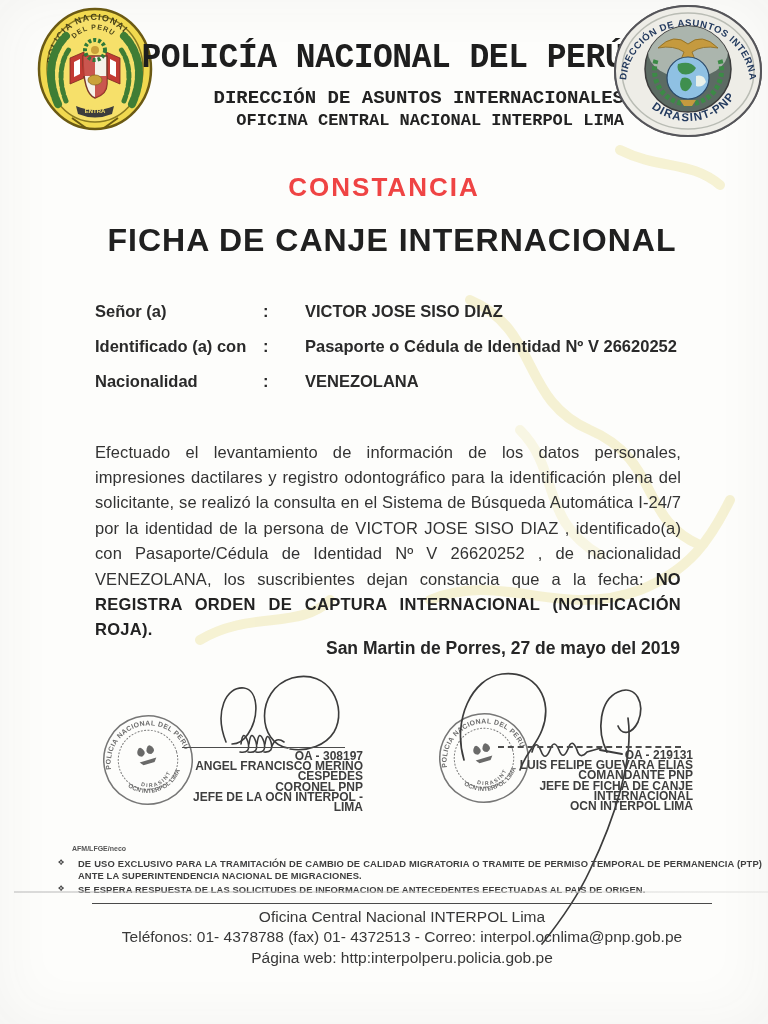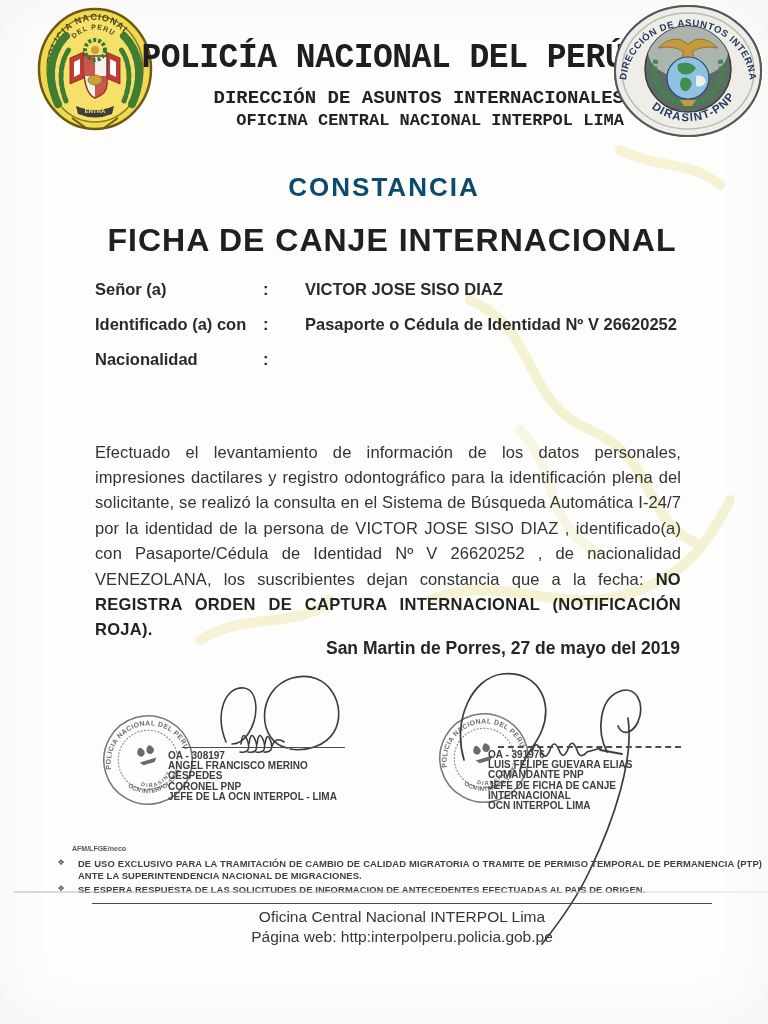--- a/index.html
+++ b/index.html
@@ -11,43 +11,43 @@
 
   
   .crest{position:absolute;left:36px;top:6px;}
   .seal{position:absolute;left:612px;top:4px;}
   .head-text{position:absolute;left:139px;top:40px;width:485px;text-align:right;font-family:Liberation Mono, monospace;}
   .title{font-size:33px;font-weight:bold;letter-spacing:-0.5px;color:#1e1e1e;transform:scaleY(1.05);}
   .sub1{font-size:19px;font-weight:bold;margin-top:10px;color:#222;}
   .sub2{font-size:17px;font-weight:bold;margin-top:2px;color:#222;}
 
   .h-constancia{position:absolute;top:172px;left:0;width:100%;text-align:center;
-      font-size:26px;font-weight:bold;letter-spacing:2px;color:#0c4a6e;}
+      font-size:26px;font-weight:bold;letter-spacing:2px;color:#ef4444;}
   .h-ficha{position:absolute;top:222px;left:0;width:100%;text-align:center;
       font-size:32px;font-weight:bold;letter-spacing:1px;color:#202020;padding-left:8px;}
 
   
-  .fields{position:absolute;top:280px;left:95px;width:600px;}
+  .fields{position:absolute;top:302px;left:95px;width:600px;}
   .frow{display:grid;grid-template-columns:168px 42px 1fr;margin-bottom:17px;
         font-size:16.5px;font-weight:bold;color:#2a2a2a;line-height:18px;}
   .frow .sep{text-align:left;}
 
   
   .para{position:absolute;top:423px;left:95px;width:586px;font-size:16.5px;line-height:25.4px;
         text-align:justify;color:#333;letter-spacing:0.1px;}
   .para b{color:#222;letter-spacing:0.3px;}
 
   .dateline{position:absolute;top:638px;right:88px;font-size:17.5px;font-weight:bold;color:#262626;margin-left:28px;}
 
   
   .sig-zone{position:absolute;top:660px;left:0;width:768px;height:200px;}
   .sigline{position:absolute;border-top:1.6px solid #4c4c4c;}
   .sigline.l{left:182px;top:87px;width:163px;}
   .sigline.r{left:498px;top:86px;width:183px;border-top-style:dashed;border-top-width:2px;}
-  .sigtext{position:absolute;text-align:left;font-size:10px;font-weight:bold;
+  .sigtext{position:absolute;text-align:right;font-size:12px;font-weight:bold;
            color:#3e3e3e;line-height:10.2px;}
   .sigtext.l{left:168px;top:91px;width:195px;}
   .sigtext.r{left:488px;top:90px;width:205px;}
   .stamp{position:absolute;transform:rotate(-16deg);opacity:0.82;}
   .stamp.l{left:100px;top:52px;}
   .stamp.r{left:436px;top:50px;}
   .scrib{position:absolute;overflow:visible;}
 
   
   .initials{position:absolute;top:845px;left:72px;font-size:7px;font-weight:bold;color:#555;}
@@ -182,20 +182,21 @@
         <span>VICTOR JOSE SISO DIAZ</span>
       </div>
       <div class="frow">
         <span>Identificado (a) con</span>
         <span class="sep">:</span>
         <span>Pasaporte o Cédula de Identidad Nº V 26620252</span>
       </div>
       <div class="frow">
         <span>Nacionalidad</span>
         <span class="sep">:</span>
+        <span>VENEZOLANA</span>
       </div>
     </div>
 
     <p class="para"><span>Efectuado el levantamiento de información de los datos personales, impresiones dactilares y registro odontográfico para la identificación plena del solicitante, se realizó la consulta en el Sistema de Búsqueda Automática I-24/7 por la identidad de la persona de VICTOR JOSE SISO DIAZ , identificado(a) con Pasaporte/Cédula de Identidad Nº V 26620252 , de nacionalidad VENEZOLANA, los suscribientes dejan constancia que a la fecha: </span><b>NO REGISTRA ORDEN DE CAPTURA INTERNACIONAL (NOTIFICACIÓN ROJA).</b></p>
 
     <div class="dateline">San Martin de Porres, 27 de mayo del 2019</div>
 
     <div class="sig-zone">
 
       <svg class="stamp l" width="96" height="96" viewBox="0 0 100 100">
@@ -271,21 +272,21 @@
           <path d="M 14 100 C 2 60 22 18 52 14 C 86 10 104 40 92 70 C 86 86 76 92 70 110"></path>
           <path d="M 82 92 q 4 -14 9 -1 q 4 11 9 -1 q 4 -12 9 0 q 4 11 9 -1 q 4 -12 9 1 q 3 10 10 2 l 14 -4"></path>
           <path d="M 157 92 C 146 70 150 40 168 32 C 186 24 196 44 188 62 C 182 74 172 76 168 66"></path>
           <path d="M 178 58 C 184 100 164 160 140 210 C 128 236 108 264 92 284"></path>
           <path d="M 150 90 l 22 4" stroke-width="2"></path>
         </g>
       </svg>
 
       <div class="sigline r"></div>
       <div class="sigtext r">
-        <div>OA - 391976</div>
+        <div>OA - 219131</div>
         <div>LUIS FELIPE GUEVARA ELIAS</div>
         <div>COMANDANTE PNP</div>
         <div>JEFE DE FICHA DE CANJE INTERNACIONAL</div>
         <div>OCN INTERPOL LIMA</div>
       </div>
     </div>
 
     <div class="initials">AFM/LFGE/neco</div>
     <div class="footnotes">
       <div class="fn">
@@ -295,17 +296,18 @@
       <div class="fn">
         <span class="bullet">❖</span>
         <span class="txt">SE ESPERA RESPUESTA DE LAS SOLICITUDES DE INFORMACION DE ANTECEDENTES EFECTUADAS AL PAIS DE ORIGEN.</span>
       </div>
     </div>
 
     <div class="scanline"></div>
 
     <div class="footer">
       <div>Oficina Central Nacional INTERPOL Lima</div>
+      <div>Teléfonos: 01- 4378788 (fax) 01- 4372513 - Correo: interpol.ocnlima@pnp.gob.pe</div>
       <div>Página web: http:interpolperu.policia.gob.pe</div>
     </div>
 
   </div>
 </div>
 
 </body></html>

